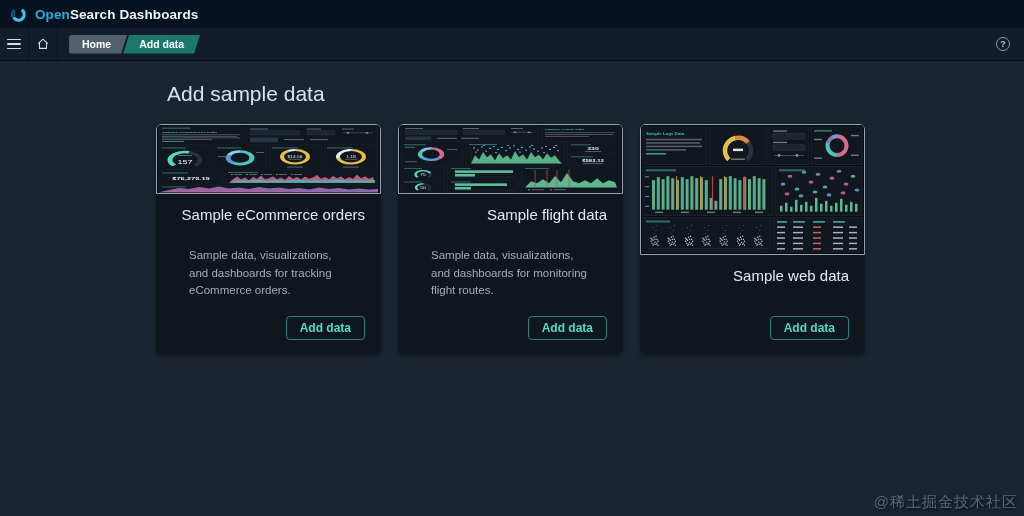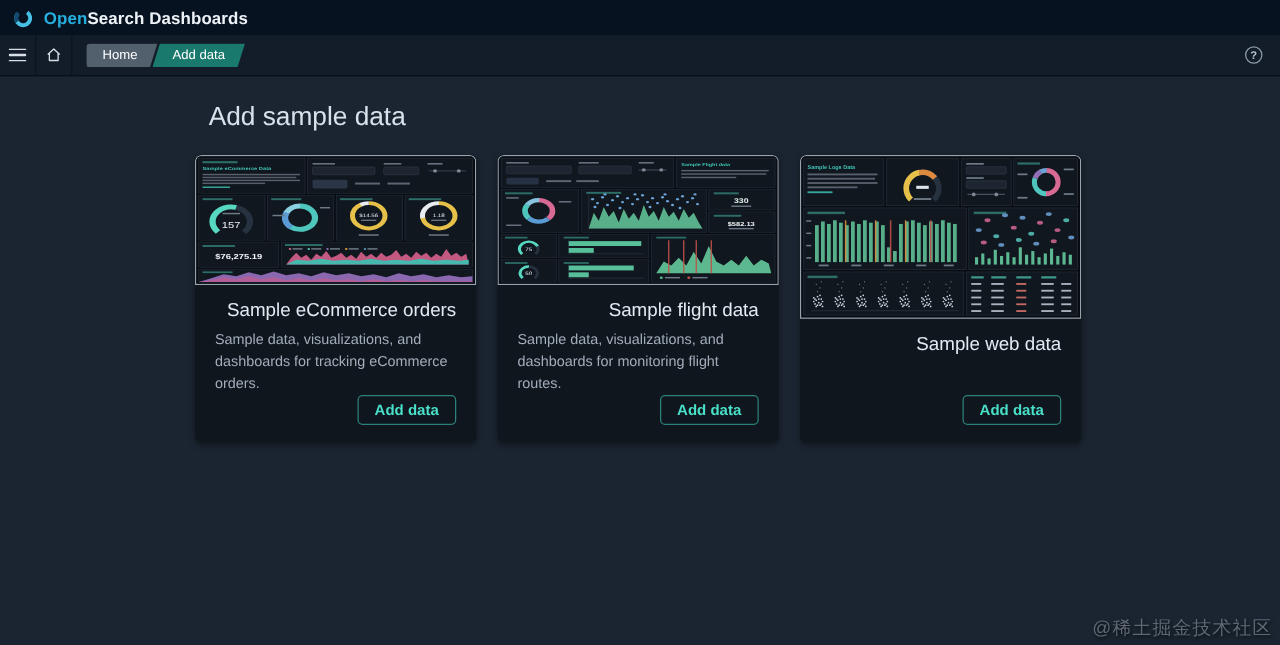--- a/index.html
+++ b/index.html
@@ -26,21 +26,21 @@
   }
   .nav-ctl{
     width:29px; height:100%; background:none; border:none;
     border-right:1px solid #0a1420; display:flex; align-items:center;
     justify-content:center; cursor:pointer; padding:0;
   }
   .hamburger{ display:flex; flex-direction:column; gap:3px; width:14px; }
   .hamburger i{ display:block; height:1.5px; background:#d7dee6; border-radius:1px; }
   .breadcrumbs{ display:flex; margin-left:11px; align-items:center; }
   .crumb{
-    height:19px; line-height:19px; font-size:10.5px; font-weight:normal;
+    height:19px; line-height:19px; font-size:10.5px; font-weight:bold;
     color:#ffffff; cursor:pointer;
   }
   .crumb-first{
     background:#525f6d; border-radius:3px 0 0 3px; padding:0 16px 0 13px;
     clip-path:polygon(0 0, 100% 0, calc(100% - 6px) 100%, 0 100%);
   }
   .crumb-active{
     background:#19796c; margin-left:-4px; padding:0 16px;
     clip-path:polygon(6px 0, 100% 0, calc(100% - 6px) 100%, 0 100%);
   }
@@ -63,21 +63,21 @@
     overflow:hidden;
   }
   .thumb{
     height:131px; background:#090d12; border:1px solid #97a2af;
     border-radius:5px 5px 0 0; overflow:hidden;
   }
   .thumb svg{ width:100%; height:100%; display:block; }
   svg text{ font-family:"Liberation Sans","DejaVu Sans",sans-serif; }
   .card-body{ flex:1; padding:10px 16px 14px; display:flex; flex-direction:column;align-items:flex-end; }
   .card-title{ margin:2px 0 7px; font-size:15px; font-weight:500; color:#e3eaf2; }
-  .card-desc{ margin:0; font-size:11.5px; line-height:1.5; color:#a2adba; }
+  .card-desc{ margin:17px; font-size:11.5px; line-height:1.5; color:#a2adba; }
   .card-footer{ margin-top:auto; display:flex; justify-content:flex-end; }
   .add-btn{
     background:transparent; border:1px solid rgba(69,219,199,.55);
     border-radius:4px; color:#49dfc9; font-weight:bold; font-size:12px;
     padding:4px 13px; cursor:pointer; font-family:inherit;
   }
   .watermark{
     position:absolute; right:6px; bottom:4px; font-size:15px; color:#5c6773;
     letter-spacing:1px; text-shadow:1px 2px 3px rgba(0,0,0,.7);
     font-family:"Liberation Sans","DejaVu Sans",sans-serif;

